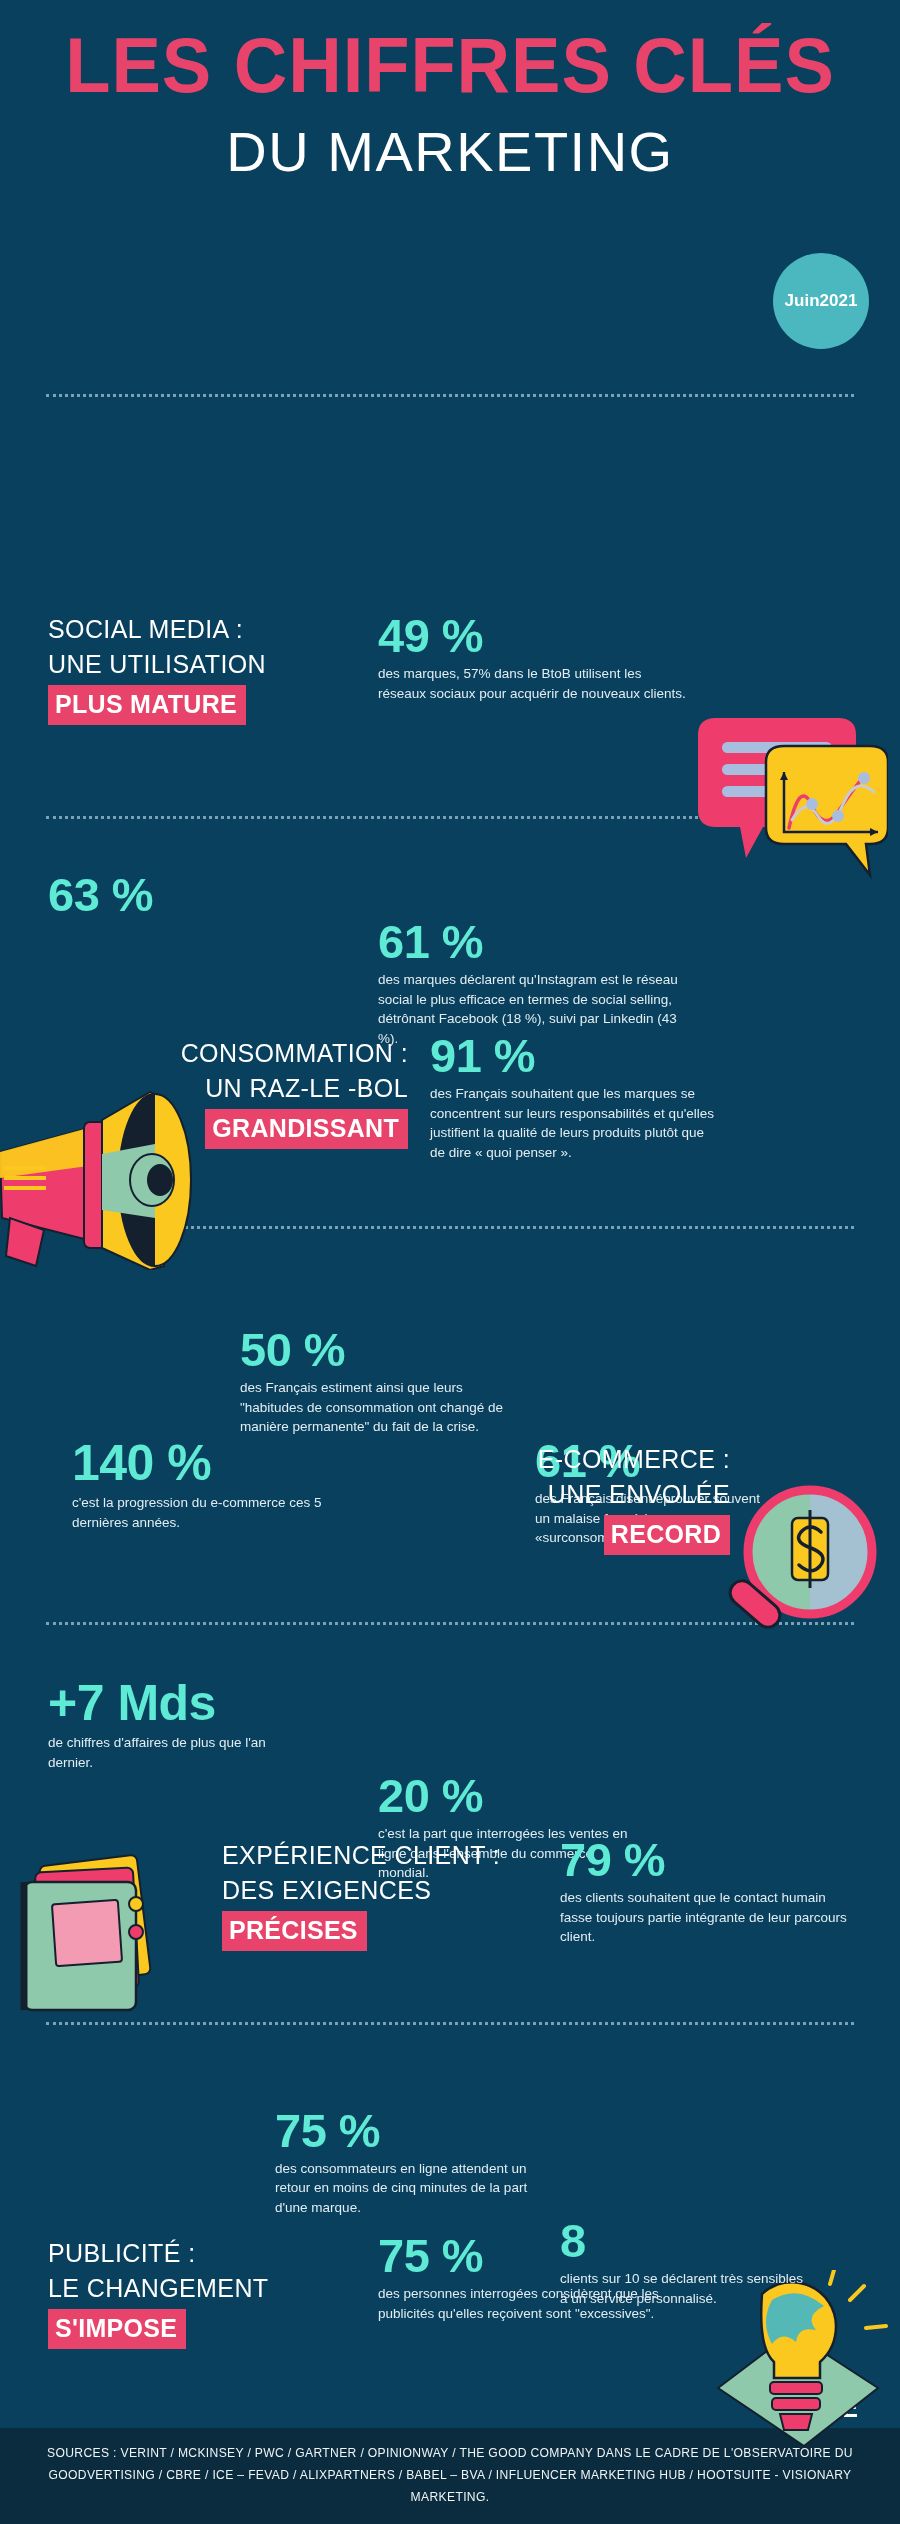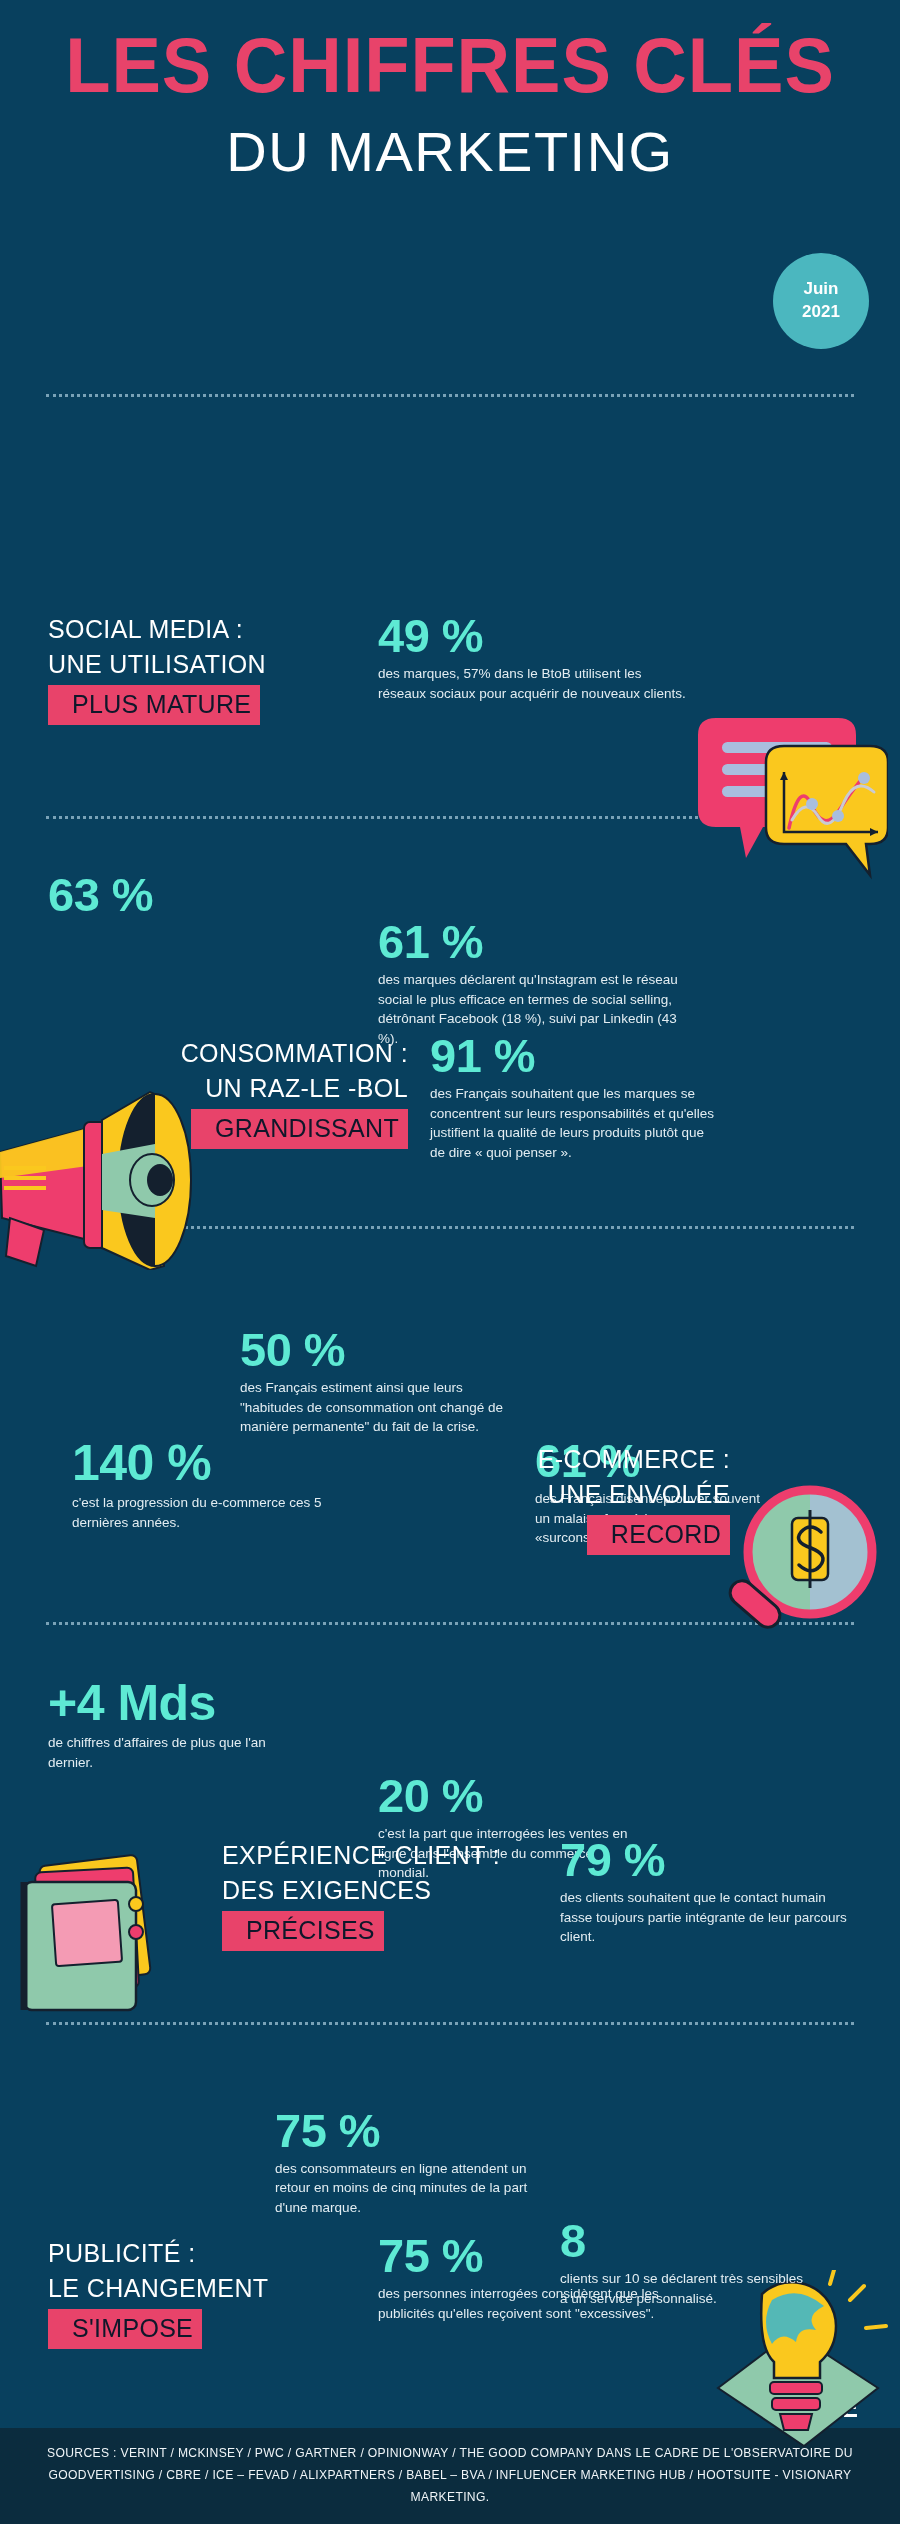--- a/index.html
+++ b/index.html
@@ -52,21 +52,21 @@
   .date-badge {
     position: absolute;
     left: 773px;
     top: 253px;
     width: 96px;
     height: 96px;
     border-radius: 50%;
     background: #4bb7bf;
     color: #ffffff;
     display: flex;
-    flex-direction: column;
+    flex-direction: row;
     align-items: center;
     justify-content: center;
     font-size: 17px;
     font-weight: 700;
     line-height: 1.35;
     z-index: 6;
   }
 
   
   .divider {
@@ -85,23 +85,23 @@
     color: #ffffff;
     font-size: 25px;
     font-weight: 300;
     line-height: 1.38;
     letter-spacing: .4px;
     text-transform: uppercase;
   }
   .heading .hl {
     display: inline-block;
     background: #e8436a;
-    color: #0f172a;
-    font-weight: 400;
-    padding: 2px 9px 3px 24px;
+    color: #ffffff;
+    font-weight: 700;
+    padding: 2px 9px 3px 7px;
     margin-top: 4px;
     letter-spacing: .3px;
   }
   .heading.right { text-align: right; }
 
   .stat { position: absolute; }
   .stat .num {
     font-family: "Liberation Sans Narrow", "Liberation Sans", sans-serif;
     color: #5eead4;
     font-weight: 800;
@@ -289,21 +289,21 @@
       <div>UNE ENVOLÉE</div>
       <div class="hl">RECORD</div>
     </div>
 
     <div class="stat txt-layer" style="left:72px; top:1258px; width:250px;">
       <div class="num big">140 %</div>
       <div class="desc">c'est la progression du e-commerce ces 5 dernières années.</div>
     </div>
 
     <div class="stat txt-layer" style="left:48px; top:1404px; width:240px;">
-      <div class="num big">+4 Mds</div>
+      <div class="num big">+7 Mds</div>
       <div class="desc">de chiffres d'affaires de plus que l'an dernier.</div>
     </div>
 
     <div class="stat txt-layer" style="left:378px; top:1404px; width:260px;">
       <div class="num">20 %</div>
       <div class="desc">c'est la part que interrogées les ventes en ligne dans l'ensemble du commerce mondial.</div>
     </div>
   </div>
 
   <div class="section">

